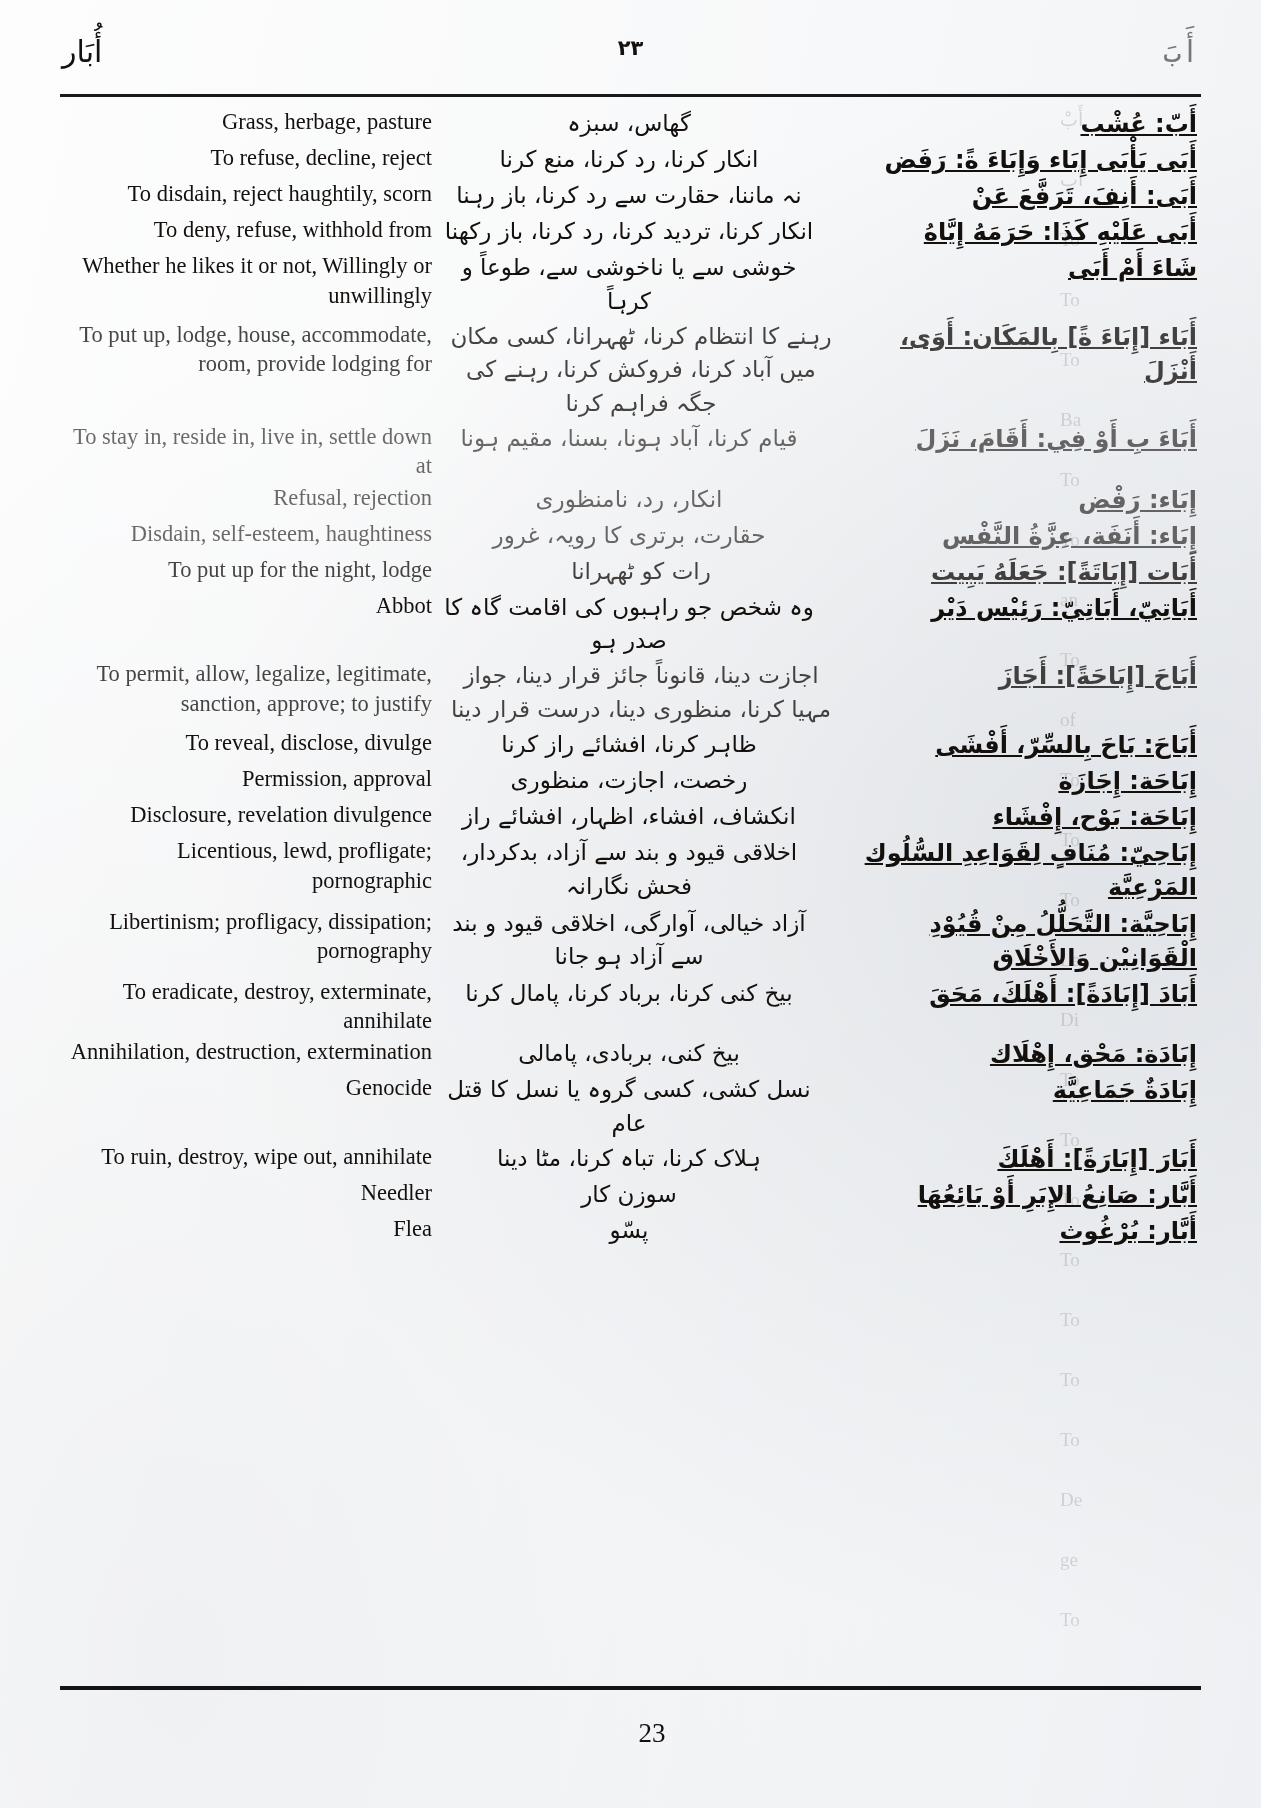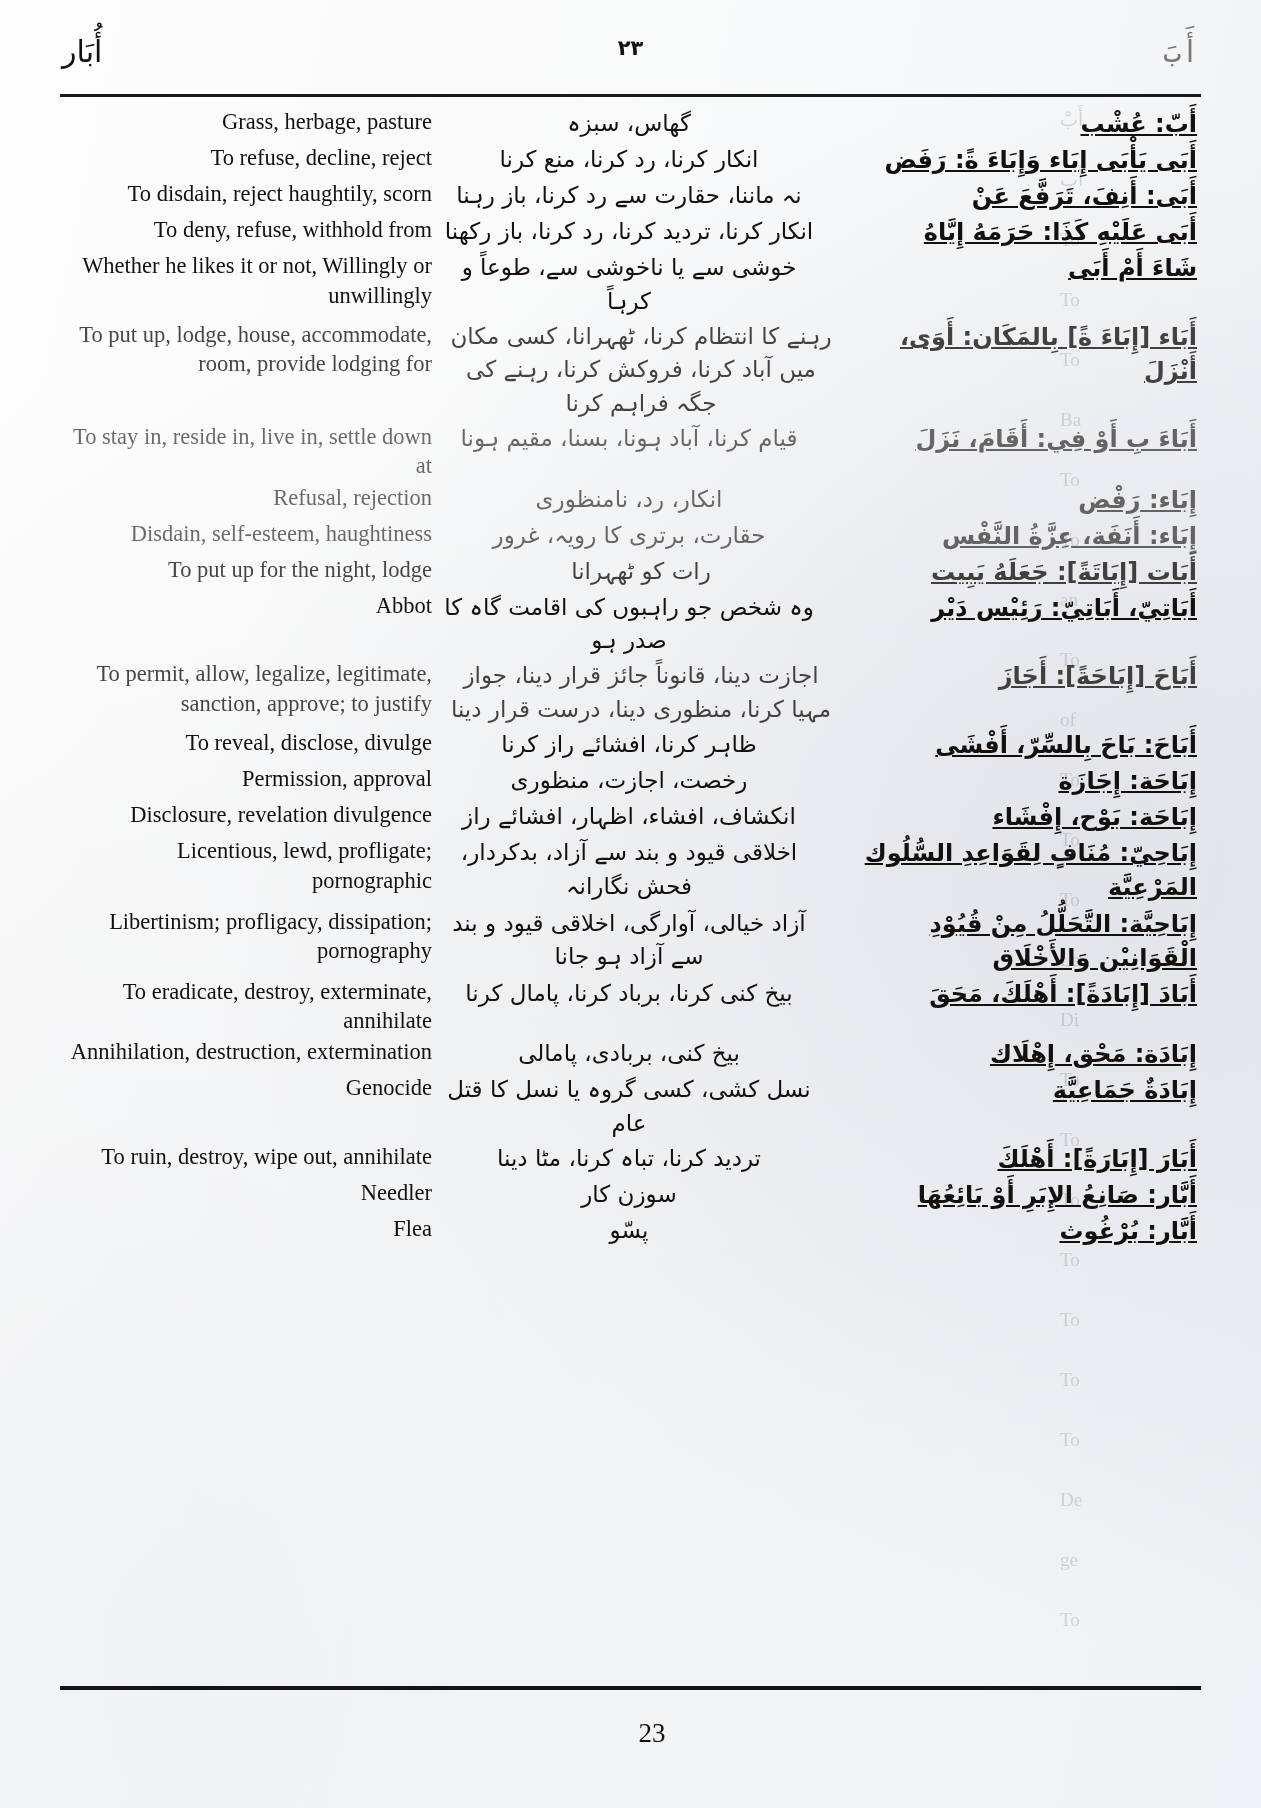--- a/index.html
+++ b/index.html
@@ -287,21 +287,21 @@
         <div class="col-ur">بیخ کنی، بربادی، پامالی</div>
         <div class="col-ar">إِبَادَة: مَحْق، إِهْلَاك</div>
       </div>
       <div class="row">
         <div class="col-en">Genocide</div>
         <div class="col-ur">نسل کشی، کسی گروہ یا نسل کا قتل عام</div>
         <div class="col-ar">إِبَادَةٌ جَمَاعِيَّة</div>
       </div>
       <div class="row">
         <div class="col-en">To ruin, destroy, wipe out, annihilate</div>
-        <div class="col-ur">تردید کرنا، تباہ کرنا، مٹا دینا</div>
+        <div class="col-ur">ہلاک کرنا، تباہ کرنا، مٹا دینا</div>
         <div class="col-ar">أَبَارَ [إِبَارَةً]: أَهْلَكَ</div>
       </div>
       <div class="row">
         <div class="col-en">Needler</div>
         <div class="col-ur">سوزن کار</div>
         <div class="col-ar">أَبَّار: صَانِعُ الإِبَرِ أَوْ بَائِعُهَا</div>
       </div>
       <div class="row">
         <div class="col-en">Flea</div>
         <div class="col-ur">پسّو</div>

